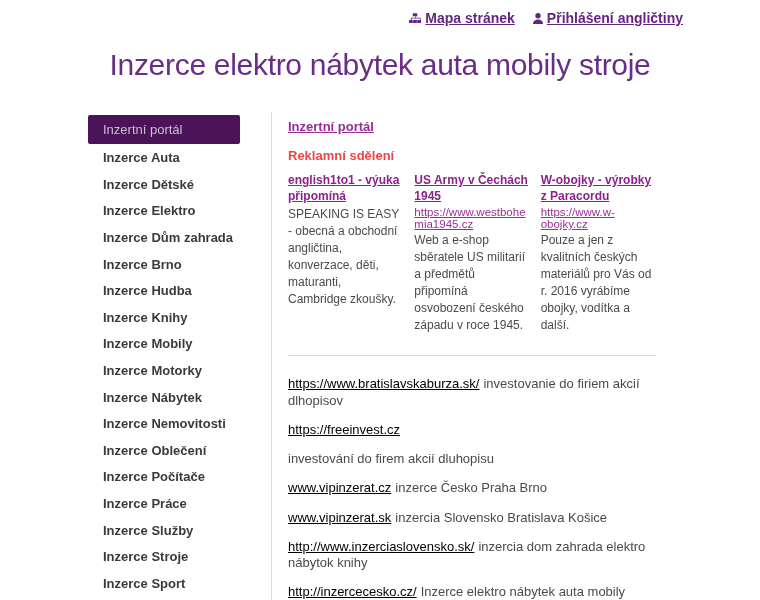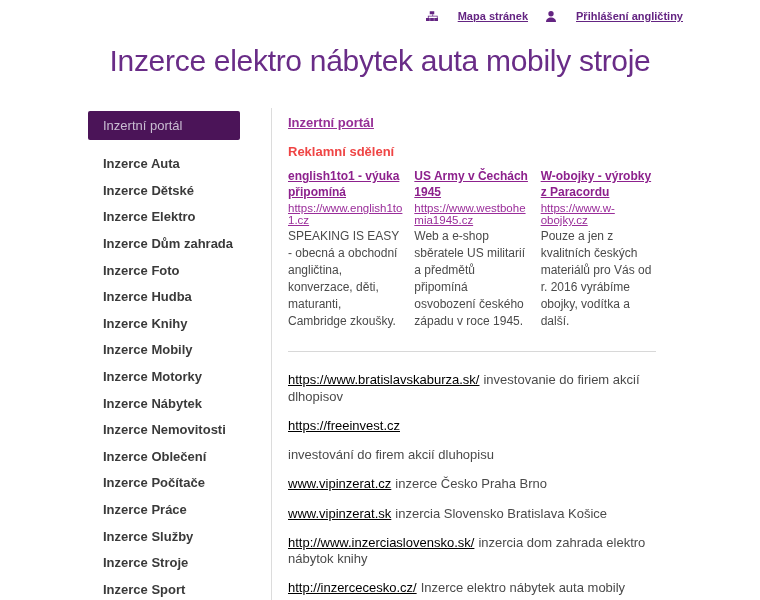--- a/index.html
+++ b/index.html
@@ -1,36 +1,36 @@
 <!DOCTYPE html>
 <html lang="cs"><head>
 <meta charset="utf-8">
 <style>
   * { margin:0; padding:0; box-sizing:border-box; }
   html,body { background:#ffffff; font-family:"Liberation Sans","DejaVu Sans",sans-serif; }
   body { width:760px; height:600px; overflow:hidden; color:#4a4a4a; }
 
   
   .topbar { padding:10px 77px 0 0; display:flex; justify-content:flex-end; gap:18px; }
-  .topbar a { display:flex; align-items:center; gap:20px; font-size:11px; font-weight:bold;
+  .topbar a { display:flex; align-items:center; gap:4px; font-size:14px; font-weight:bold;
               color:#642482; text-decoration:underline; cursor:pointer; }
   .topbar svg { display:block; }
 
   
   .page-title { text-align:center; color:#692c87; font-size:30px; font-weight:400;
                 letter-spacing:-0.3px; margin:22px 0 30px 0; }
 
   
   .wrap { display:flex; margin-left:85px; width:587px; align-items:stretch; min-height:478px; }
   .sidebar { width:187px; border-right:1px solid #dcdcdc; padding-top:3px; flex-shrink:0; }
   .side-active { background:#4b1458; color:#c9bdd2; width:152px; margin-left:3px;
                  border-radius:2px; font-size:13px; padding:7px 0 7px 15px; cursor:pointer; }
   .side-item { font-size:13px; font-weight:bold; color:#3a3a3a; padding:5.3px 0 5.3px 18px;
                margin-top:1px; cursor:pointer; }
-  .side-item:first-of-type { margin-top:11px; }
+  .side-item:first-of-type { margin-top:1px; }
 
   .content { padding:5px 0 0 16px; width:384px; }
   .crumb-link { display:inline-block; font-size:13px; font-weight:bold; color:#962e96;
                 text-decoration:underline; cursor:pointer; margin-bottom:14px; }
   .ads-heading { font-size:13px; font-weight:bold; color:#ef4444; margin-bottom:10px; }
 
   .ads { display:flex; gap:11px; }
   .ad-col { flex:1 1 0; min-width:0; }
   .ad-title { display:inline-block; font-size:12px; font-weight:bold; color:#8d218d;
               text-decoration:underline; cursor:pointer; line-height:1.3; margin-bottom:2px; }
@@ -78,21 +78,21 @@
     <div class="side-active">Inzertní portál</div>
     <div id="side-list">
   <div class="side-item">Inzerce Auta</div>
 
   <div class="side-item">Inzerce Dětské</div>
 
   <div class="side-item">Inzerce Elektro</div>
 
   <div class="side-item">Inzerce Dům zahrada</div>
 
-  <div class="side-item">Inzerce Foto</div>
+  <div class="side-item">Inzerce Brno</div>
 
   <div class="side-item">Inzerce Hudba</div>
 
   <div class="side-item">Inzerce Knihy</div>
 
   <div class="side-item">Inzerce Mobily</div>
 
   <div class="side-item">Inzerce Motorky</div>
 
   <div class="side-item">Inzerce Nábytek</div>
@@ -114,21 +114,20 @@
 </div>
   </nav>
 
   <main class="content">
     <a class="crumb-link">Inzertní portál</a>
     <div class="ads-heading">Reklamní sdělení</div>
 
     <div class="ads" id="ads">
   <div class="ad-col">
     <a class="ad-title">english1to1 - výuka připomíná</a>
-    <a class="ad-url">https://www.english1to1.cz</a>
     <div class="ad-desc">SPEAKING IS EASY - obecná a obchodní angličtina, konverzace, děti, maturanti, Cambridge zkoušky.</div>
   </div>
 
   <div class="ad-col">
     <a class="ad-title">US Army v Čechách 1945</a>
     <a class="ad-url">https://www.westbohemia1945.cz</a>
     <div class="ad-desc">Web a e-shop sběratele US militarií a předmětů připomíná osvobození českého západu v roce 1945.</div>
   </div>
 
   <div class="ad-col">

